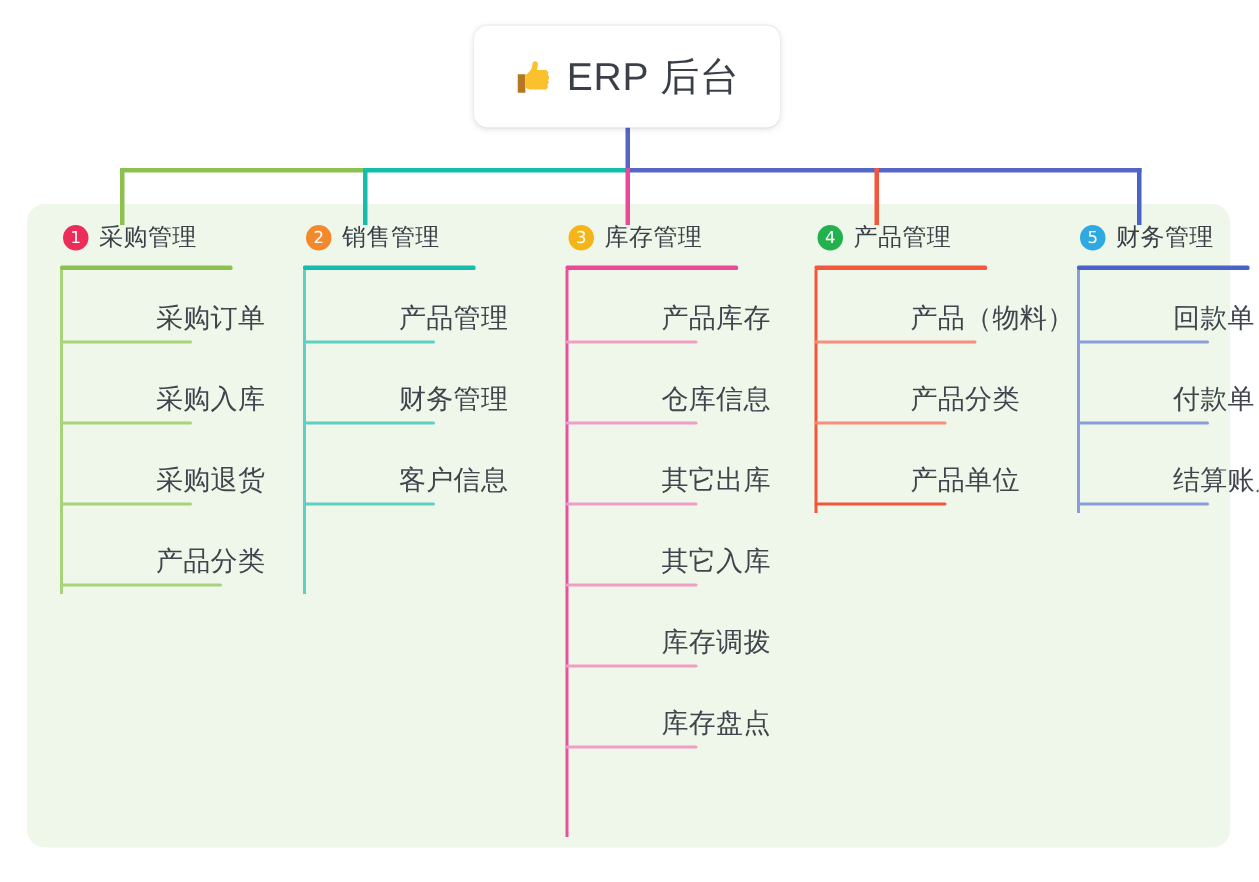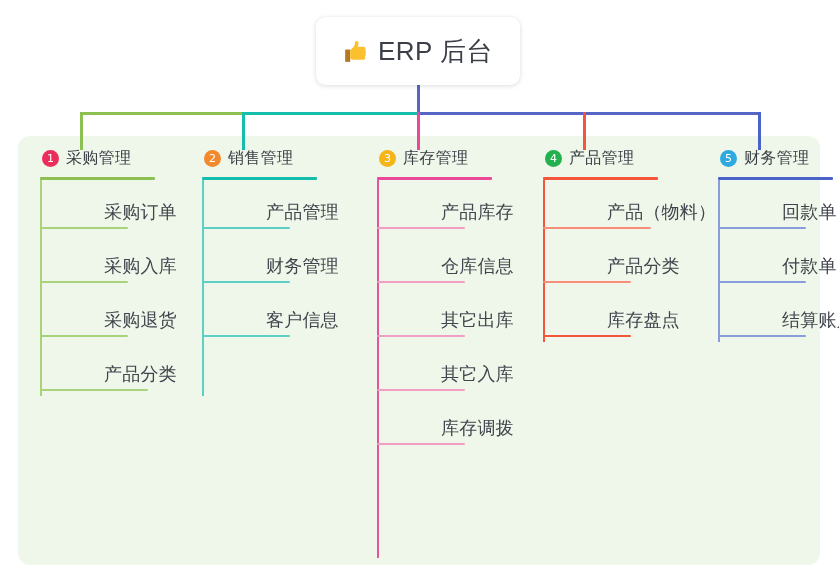--- a/index.html
+++ b/index.html
@@ -253,41 +253,45 @@
         <div class="item-rule" style="background:#f29dc4;"></div>
       </div>
       <div class="item">
         <span class="item-label">其它入库</span>
         <div class="item-rule" style="background:#f29dc4;"></div>
       </div>
       <div class="item">
         <span class="item-label">库存调拨</span>
         <div class="item-rule" style="background:#f29dc4;"></div>
       </div>
+      <div class="item">
+        <span class="item-label">库存盘点</span>
+        <div class="item-rule" style="background:#f29dc4;"></div>
+      </div>
     </div>
   </div>
 
   <div class="column" style="left:543px;">
     <div class="col-head">
       <span class="badge" style="background:#22b14c;">4</span>
       <span class="col-title">产品管理</span>
     </div>
     <div class="head-rule" style="background:#f4563c;"></div>
     <div class="items">
       <div class="spine" style="height:162px; background:#f4563c;"></div>
       <div class="item">
         <span class="item-label">产品（物料）</span>
         <div class="item-rule wide" style="background:#f98e7d;"></div>
       </div>
       <div class="item">
         <span class="item-label">产品分类</span>
         <div class="item-rule" style="background:#f98e7d;"></div>
       </div>
       <div class="item">
-        <span class="item-label">库存盘点</span>
+        <span class="item-label">产品单位</span>
         <div class="item-rule" style="background:#f4563c;"></div>
       </div>
     </div>
   </div>
 
   <div class="column" style="left:718px;">
     <div class="col-head">
       <span class="badge" style="background:#2eaae0;">5</span>
       <span class="col-title">财务管理</span>
     </div>

